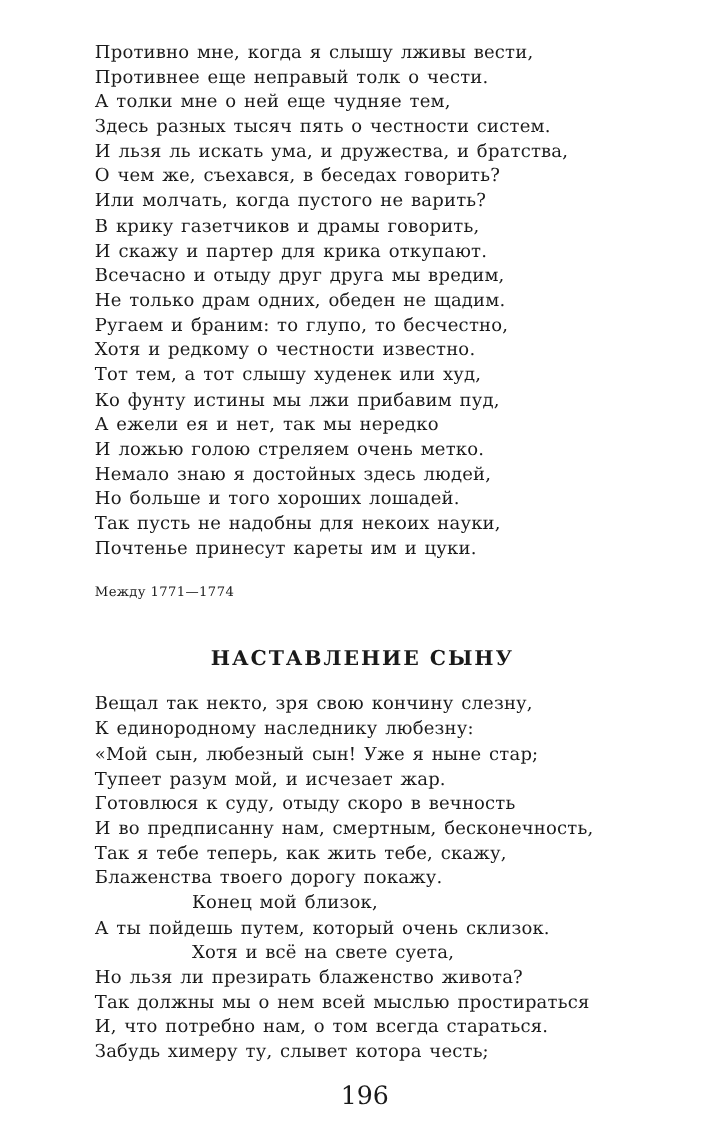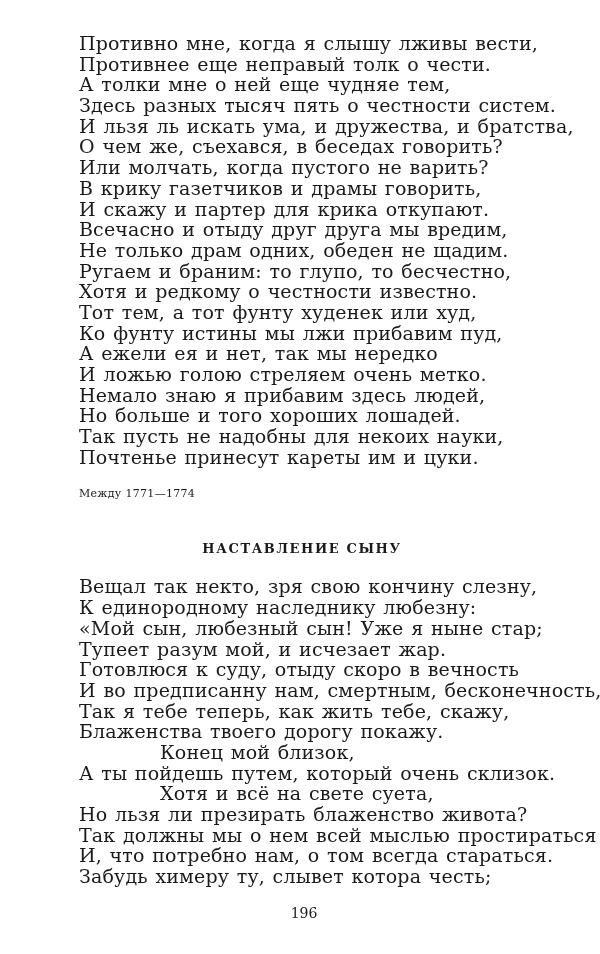--- a/index.html
+++ b/index.html
@@ -19,57 +19,57 @@
       position: absolute;
       left: 79px;
       top: 33px;
       width: 460px;
     }
     .poem {
       margin: 0;
       padding: 0;
     }
     .line {
-      font-size: 19px;
+      font-size: 15px;
       line-height: 20.7px;
       height: 20.7px;
       white-space: nowrap;
       letter-spacing: 0.15px;
       word-spacing: 1.5px;
     }
     .line.indent {
       padding-left: 81px;
     }
     .date {
       font-size: 11px;
       margin-top: 17px;
       height: 20px;
       line-height: 20px;
       letter-spacing: 0.3px;
     }
     .title {
       text-align: center;
       font-weight: bold;
-      font-size: 13px;
+      font-size: 17px;
       letter-spacing: 1.6px;
       margin-top: 35px;
       height: 20px;
       line-height: 20px;
       padding-right: 14px;
     }
     .poem2 {
       margin-top: 17px;
     }
     .page-number {
       position: absolute;
       left: 0;
       width: 600px;
       top: 904px;
       text-align: center;
-      font-size: 14px;
+      font-size: 21px;
       line-height: 18px;
       padding-left: 8px;
       box-sizing: border-box;
     }
   </style>
 </head>
 <body>
 
 <div class="page">
 
@@ -80,25 +80,25 @@
     <div class="line">Здесь разных тысяч пять о честности систем.</div>
     <div class="line">И льзя ль искать ума, и дружества, и братства,</div>
     <div class="line">О чем же, съехався, в беседах говорить?</div>
     <div class="line">Или молчать, когда пустого не варить?</div>
     <div class="line">В крику газетчиков и драмы говорить,</div>
     <div class="line">И скажу и партер для крика откупают.</div>
     <div class="line">Всечасно и отыду друг друга мы вредим,</div>
     <div class="line">Не только драм одних, обеден не щадим.</div>
     <div class="line">Ругаем и браним: то глупо, то бесчестно,</div>
     <div class="line">Хотя и редкому о честности известно.</div>
-    <div class="line">Тот тем, а тот фунту худенек или худ,</div>
+    <div class="line">Тот тем, а тот слышу худенек или худ,</div>
     <div class="line">Ко фунту истины мы лжи прибавим пуд,</div>
     <div class="line">А ежели ея и нет, так мы нередко</div>
     <div class="line">И ложью голою стреляем очень метко.</div>
-    <div class="line">Немало знаю я прибавим здесь людей,</div>
+    <div class="line">Немало знаю я достойных здесь людей,</div>
     <div class="line">Но больше и того хороших лошадей.</div>
     <div class="line">Так пусть не надобны для некоих науки,</div>
     <div class="line">Почтенье принесут кареты им и цуки.</div>
   </div>
 
   <div class="date">Между 1771—1774</div>
 
   <div class="title">НАСТАВЛЕНИЕ СЫНУ</div>
 
   <div class="poem poem2">

